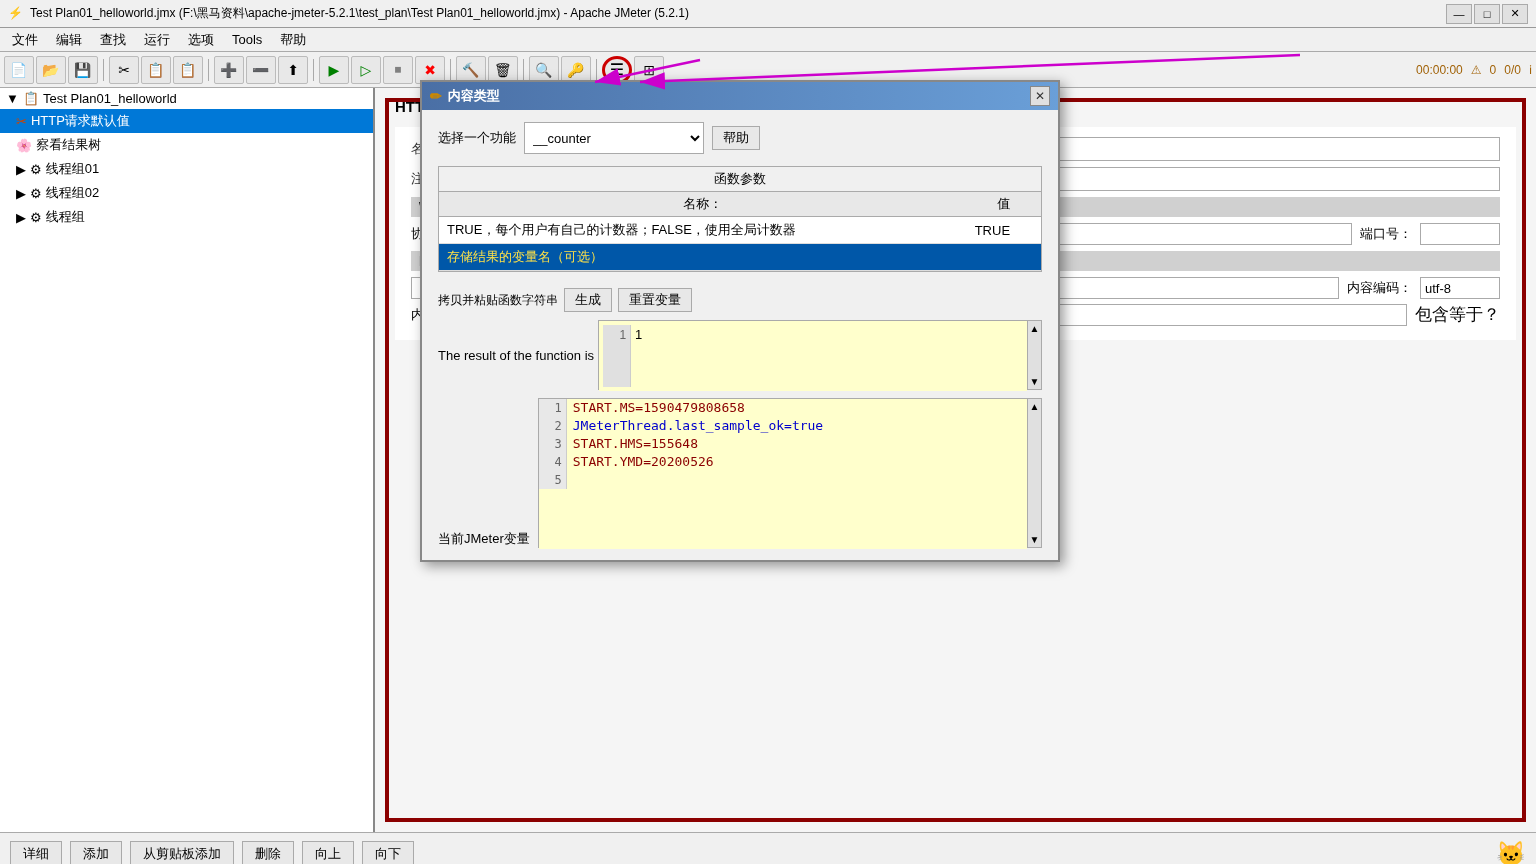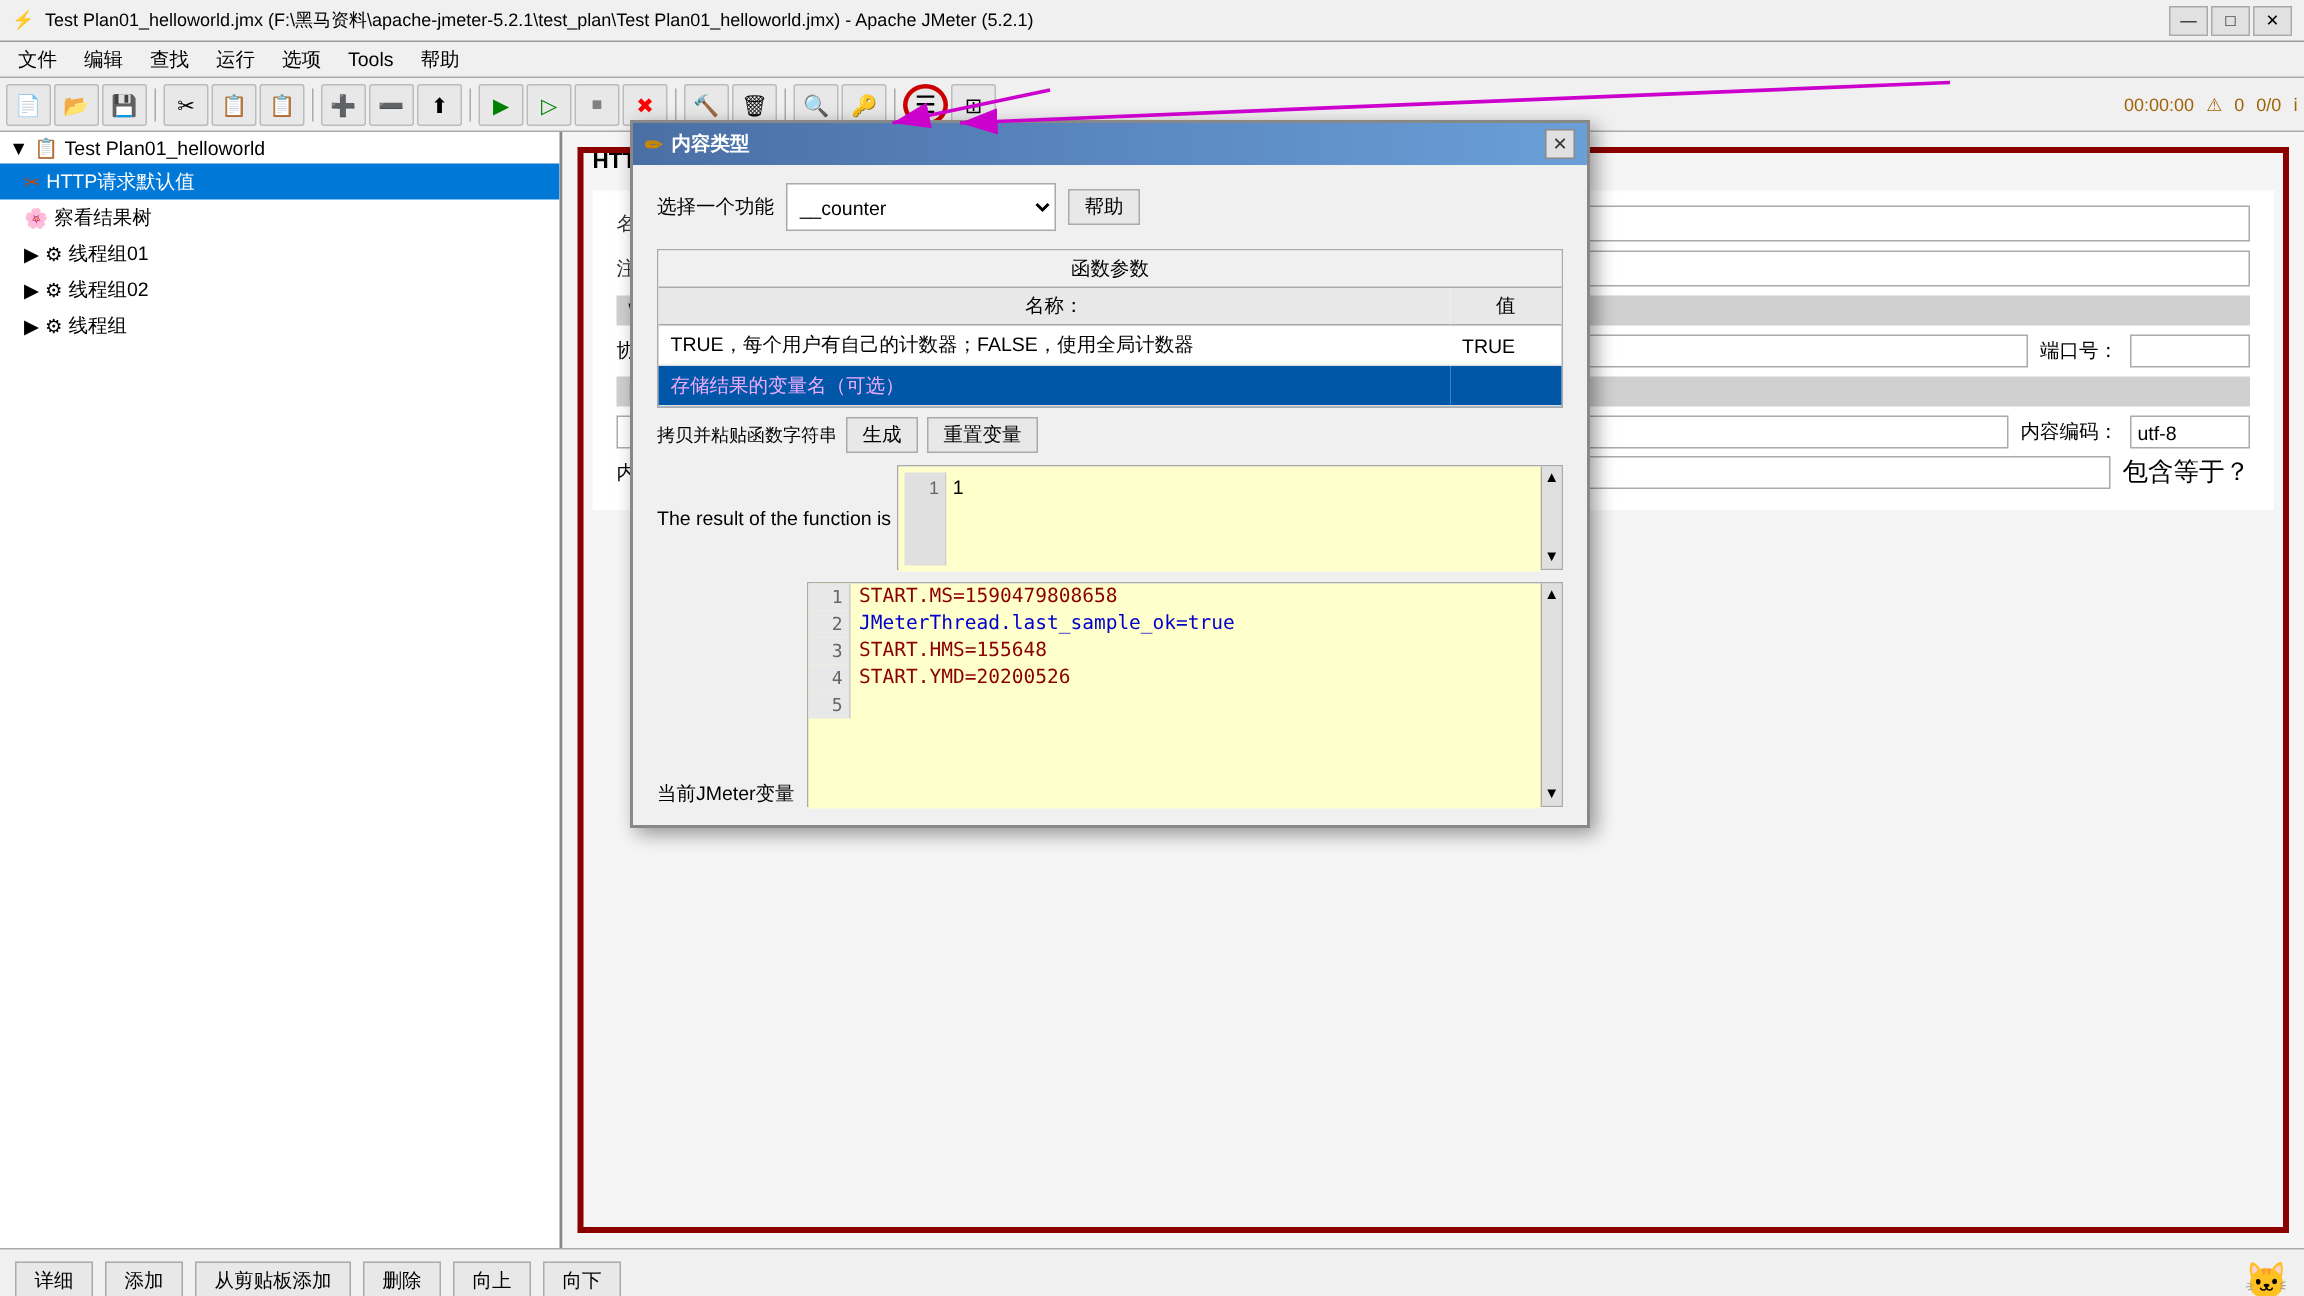--- a/index.html
+++ b/index.html
@@ -216,21 +216,21 @@
       border: 1px solid #aaa;
       padding: 2px 10px;
       cursor: pointer;
       font-size: 13px;
     }
 
     
     .params-section {
       background: white;
       border: 1px solid #aaa;
-      margin-bottom: 6px;
+      margin-bottom: 16px;
     }
     .params-title {
       background: #f0f0f0;
       border-bottom: 1px solid #aaa;
       padding: 3px 8px;
       font-size: 13px;
       font-weight: normal;
       text-align: center;
     }
     .params-table {
@@ -245,21 +245,21 @@
       font-size: 13px;
       font-weight: normal;
     }
     .params-table td {
       padding: 4px 8px;
       font-size: 13px;
       border-bottom: 1px solid #ddd;
     }
     .params-table tr.selected-row-2 td {
       background: #0057a8;
-      color: #f0abfc;
+      color: #fde047;
     }
 
     
     .gen-row {
       display: flex;
       align-items: center;
       gap: 6px;
       margin-bottom: 8px;
     }
     .gen-label { font-size: 12px; white-space: nowrap; }

